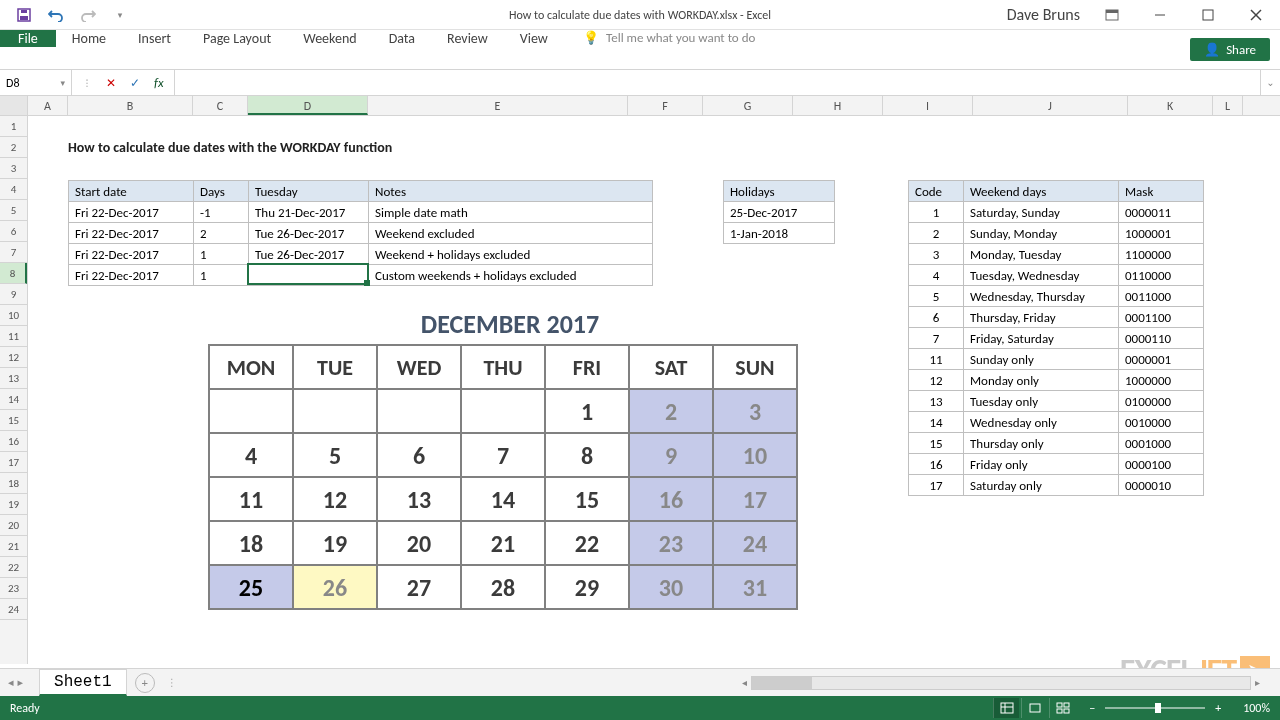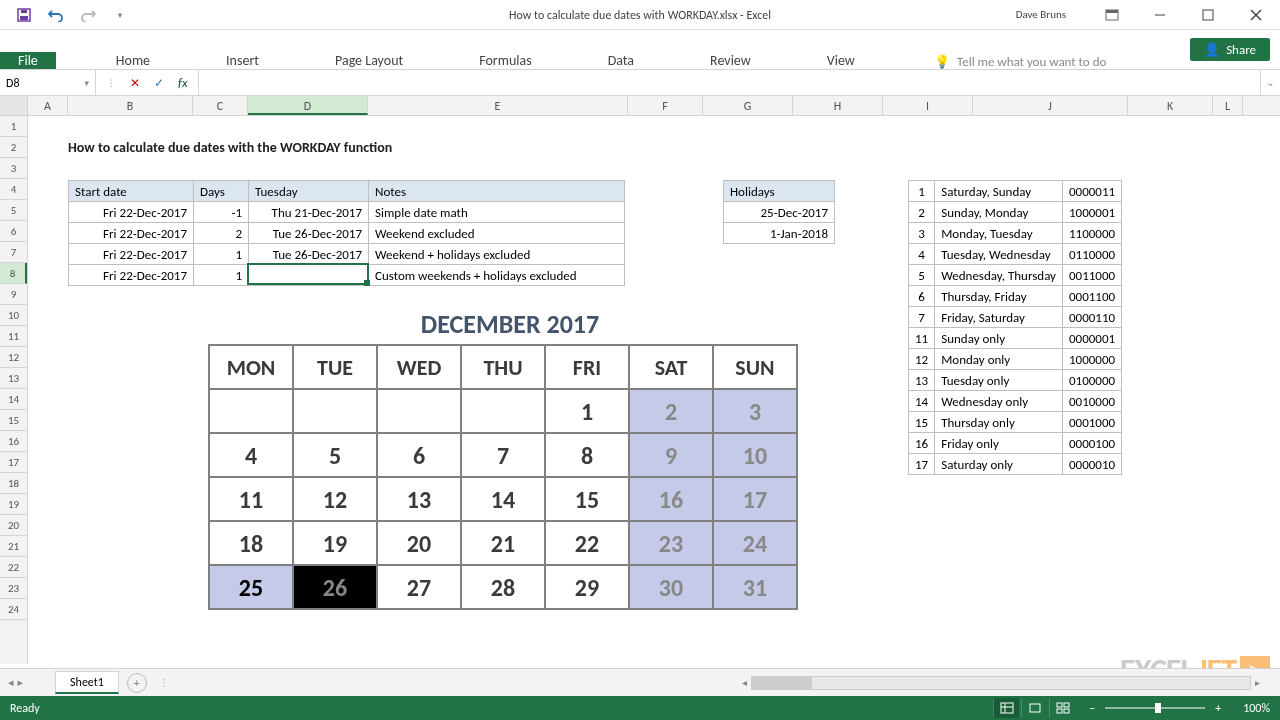--- a/index.html
+++ b/index.html
@@ -4,33 +4,33 @@
 <style>
 * { box-sizing: border-box; margin: 0; padding: 0; font-family: "Segoe UI", Calibri, sans-serif; }
 body { background: #fff; overflow: hidden; width: 1280px; height: 720px; position: relative; font-size: 13px; }
 
 
 .titlebar { height: 30px; background: #fff; display: flex; align-items: center; position: relative; border-bottom: 1px solid #e1e1e1; }
 .qat { display: flex; align-items: center; gap: 0; padding-left: 8px; }
 .qat-btn { width: 32px; height: 28px; display: flex; align-items: center; justify-content: center; color: #555; font-size: 14px; }
 .titlebar-center { position: absolute; left: 50%; transform: translateX(-50%); font-size: 12px; color: #444; }
 .titlebar-right { position: absolute; right: 0; display: flex; align-items: center; gap: 8px; padding-right: 4px; }
-.username { font-size: 11px; color: #444; margin-right: 18px; }
+.username { font-size: 16px; color: #444; margin-right: 4px; }
 .winbtn { width: 40px; height: 28px; display: flex; align-items: center; justify-content: center; color: #555; }
 
 
-.ribbon { height: 40px; background: #fff; display: flex; align-items: flex-end; border-bottom: 1px solid #d4d4d4; gap: 44px; }
+.ribbon { height: 40px; background: #fff; display: flex; align-items: flex-start; border-bottom: 1px solid #d4d4d4; }
 .file-tab { background: #217346; color: #fff; padding: 0 18px; display: flex; align-items: center; font-size: 14px; }
 .tab { padding: 0 16px; display: flex; align-items: center; font-size: 14px; color: #444; }
 .tell-me { display: flex; align-items: center; color: #888; font-size: 13px; margin-left: 20px; gap: 6px; }
 .share-btn { margin-left: auto; margin-right: 10px; background: #217346; color: #fff; padding: 4px 14px; border-radius: 2px; font-size: 13px; display: flex; align-items: center; gap: 6px; align-self: center; }
 
 
 .formula-row { height: 26px; display: flex; align-items: stretch; border-bottom: 1px solid #d4d4d4; }
-.name-box { width: 96px; border-right: 1px solid #d4d4d4; display: flex; align-items: center; padding: 0 6px; font-size: 12px; position: relative; text-align: center; }
+.name-box { width: 72px; border-right: 1px solid #d4d4d4; display: flex; align-items: center; padding: 0 6px; font-size: 12px; position: relative; text-align: center; }
 .name-box::after { content: "▾"; position: absolute; right: 6px; font-size: 9px; color: #888; }
 .fx-buttons { display: flex; align-items: center; border-right: 1px solid #d4d4d4; padding: 0 4px; gap: 2px; }
 .fx-btn { width: 22px; height: 20px; display: flex; align-items: center; justify-content: center; color: #888; font-size: 12px; }
 .fx-label { font-style: italic; color: #14532d; font-size: 13px; padding: 0 6px; }
 .formula-input { flex: 1; padding: 0 6px; display: flex; align-items: center; font-size: 12px; }
 .formula-expand { width: 20px; border-left: 1px solid #d4d4d4; display: flex; align-items: center; justify-content: center; color: #888; font-size: 10px; }
 
 
 .grid-area { position: relative; height: 568px; overflow: hidden; }
 .col-headers { display: flex; height: 20px; background: #f3f3f3; border-bottom: 1px solid #d4d4d4; position: sticky; top: 0; z-index: 2; }
@@ -42,40 +42,40 @@
 .row-h { height: 21px; border-bottom: 1px solid #d4d4d4; text-align: center; font-size: 11px; color: #555; line-height: 21px; }
 .row-h.sel { background: #d2ead2; border-right: 2px solid #217346; }
 .cells { position: relative; flex: 1; }
 
 
 .overlay { position: absolute; }
 .heading { font-weight: bold; font-size: 14px; color: #222; }
 .tbl { border-collapse: collapse; font-size: 13px; }
 .tbl th { background: #dce6f1; font-weight: normal; border: 1px solid #bfbfbf; padding: 2px 6px; text-align: left; height: 21px; }
 .tbl td { border: 1px solid #bfbfbf; padding: 2px 6px; height: 21px; }
-.tbl .r { text-align: right; }
+.tbl .r { }
 .tbl .c { text-align: center; }
 
 .active-cell { position: absolute; border: 2px solid #217346; pointer-events: none; }
 .active-cell::after { content: ""; position: absolute; right: -3px; bottom: -3px; width: 6px; height: 6px; background: #217346; }
 
 
 .cal-title { font-size: 26px; font-weight: bold; color: #44546a; text-align: center; }
 .calendar { border-collapse: collapse; }
 .calendar th, .calendar td { border: 2px solid #808080; width: 84px; height: 44px; text-align: center; font-size: 24px; font-weight: bold; color: #3b3b3b; }
 .calendar th { font-size: 22px; }
 .calendar .wk { background: #c5cae9; color: #888; }
 .calendar .hol { background: #c5cae9; color: #000000; }
-.calendar .hl { background: #000000; color: #888; }
+.calendar .hl { background: #fef9c3; color: #888; }
 
 
 .sheet-tabs { position: absolute; bottom: 24px; left: 0; right: 0; height: 28px; background: #f3f3f3; border-top: 1px solid #d4d4d4; display: flex; align-items: center; }
 .sheet-nav { display: flex; padding: 0 8px; gap: 4px; color: #888; }
 .sheet-nav span { font-size: 11px; }
-.sheet-tab { background: #fff; border: 1px solid #d4d4d4; border-bottom: 2px solid #217346; padding: 3px 14px; font-size: 12px; margin-left: 24px; }
+.sheet-tab { background: #fff; border: 1px solid #d4d4d4; border-bottom: 2px solid #217346; padding: 3px 14px; font-size: 16px; margin-left: 8px; font-family: Liberation Mono, monospace; }
 .add-sheet { margin-left: 8px; width: 20px; height: 20px; border: 1px solid #bbb; border-radius: 50%; display: flex; align-items: center; justify-content: center; font-size: 12px; color: #888; }
 .sheet-scroll { margin-left: auto; display: flex; align-items: center; gap: 4px; padding-right: 20px; }
 .hscroll { width: 500px; height: 14px; background: #e8e8e8; position: relative; border: 1px solid #ccc; }
 .hscroll-thumb { position: absolute; left: 0; width: 60px; height: 100%; background: #cdcdcd; }
 
 
 .statusbar { position: absolute; bottom: 0; left: 0; right: 0; height: 24px; background: #217346; color: #fff; display: flex; align-items: center; font-size: 12px; padding: 0 10px; }
 .status-right { margin-left: auto; display: flex; align-items: center; gap: 2px; }
 .view-btn { width: 26px; height: 20px; display: flex; align-items: center; justify-content: center; border-left: 1px solid rgba(255,255,255,0.2); }
 .view-btn.active { background: #185c37; }
@@ -139,21 +139,21 @@
         </svg>
       </div>
   </div>
 </div>
 
 <div class="ribbon">
   <div class="file-tab">File</div>
   <div class="tab">Home</div>
   <div class="tab">Insert</div>
   <div class="tab">Page Layout</div>
-  <div class="tab">Formulas</div>
+  <div class="tab">Weekend</div>
   <div class="tab">Data</div>
   <div class="tab">Review</div>
   <div class="tab">View</div>
   <div class="tell-me">
     <span>💡</span>
     <span>Tell me what you want to do</span>
   </div>
   <div class="share-btn">
     <span>👤</span>
     <span>Share</span>
@@ -220,21 +220,21 @@
     <div class="cells">
 
       <div class="overlay heading" style="left:40px; top:23px;">How to calculate due dates with the WORKDAY function</div>
 
       <table class="tbl overlay" style="left:40px; top:64px;" id="table1">
           <tbody>
             <tr>
               <th style="width:125px">Start date</th>
               <th style="width:55px">Days</th>
               <th style="width:120px">Tuesday</th>
-              <th style="width:256px">Notes</th>
+              <th style="width:284px">Notes</th>
             </tr>
             <tr>
               <td class="r">Fri 22-Dec-2017</td>
               <td class="r">-1</td>
               <td class="r">Thu 21-Dec-2017</td>
               <td>Simple date math</td>
             </tr>
             <tr>
               <td class="r">Fri 22-Dec-2017</td>
               <td class="r">2</td>
@@ -265,20 +265,25 @@
               <td class="r">25-Dec-2017</td>
             </tr>
             <tr>
               <td class="r">1-Jan-2018</td>
             </tr>
           </tbody>
         </table>
 
       <table class="tbl overlay" style="left:880px; top:64px;" id="codes-tbl">
           <tbody>
+            <tr>
+              <th style="width:55px">Code</th>
+              <th style="width:155px">Weekend days</th>
+              <th style="width:85px">Mask</th>
+            </tr>
             <tr>
               <td class="c">1</td>
               <td>Saturday, Sunday</td>
               <td>0000011</td>
             </tr>
             <tr>
               <td class="c">2</td>
               <td>Sunday, Monday</td>
               <td>1000001</td>
             </tr>

